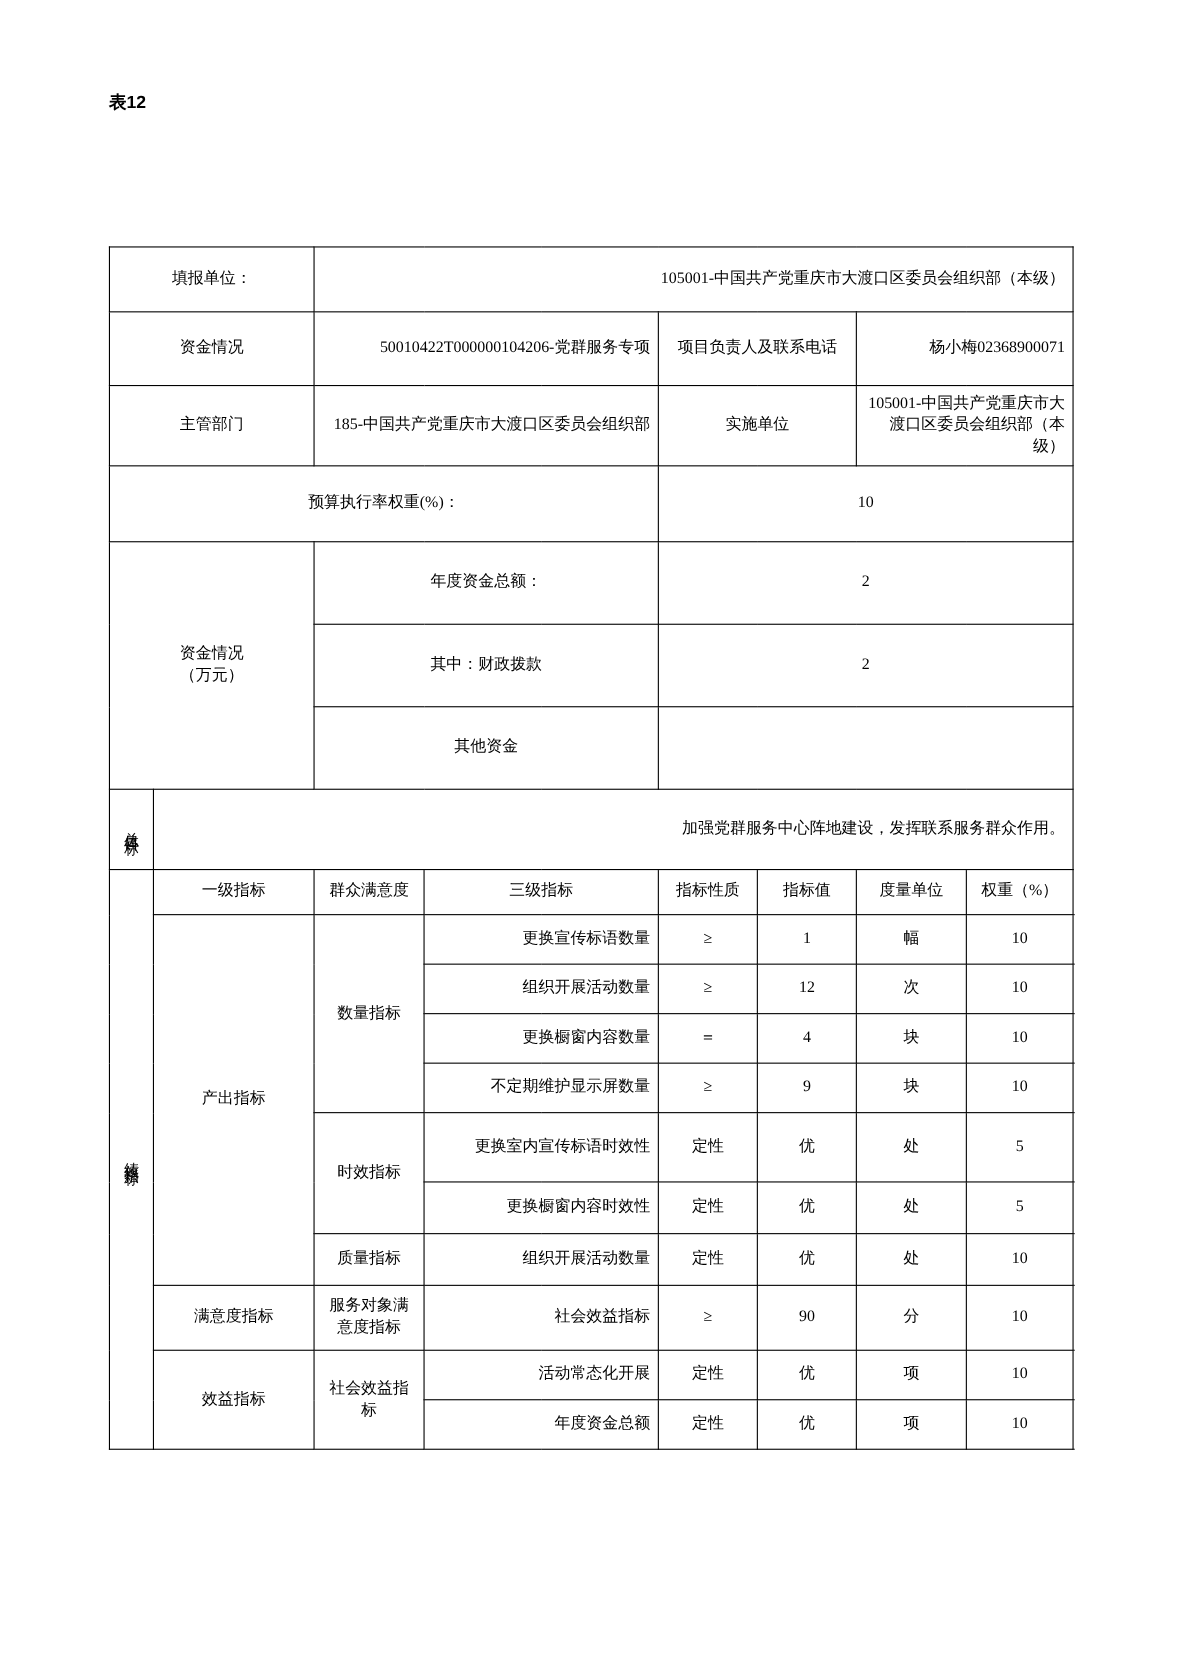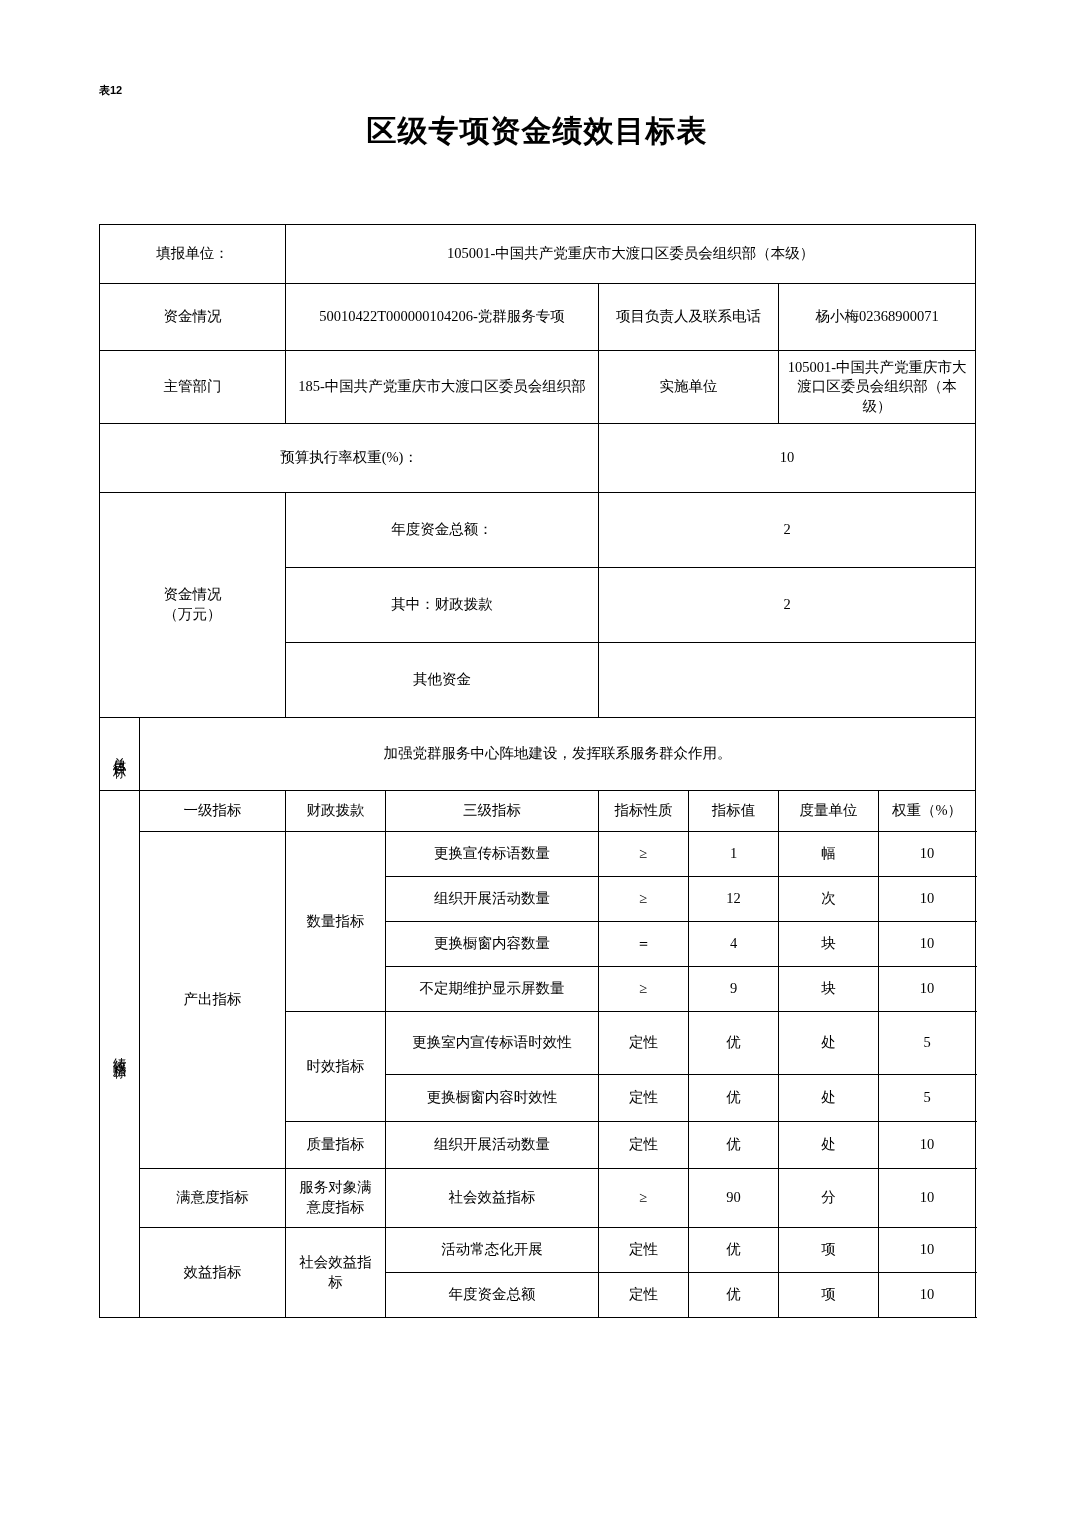--- a/index.html
+++ b/index.html
@@ -18,21 +18,21 @@
     position: relative;
     width: 1074px;
     height: 1520px;
     box-sizing: border-box;
   }
   .sheet-label {
     position: absolute;
     left: 99px;
     top: 83px;
     font-family: "Liberation Sans", sans-serif;
-    font-size: 11px;
+    font-size: 16px;
     font-weight: bold;
     letter-spacing: 0px;
   }
   .titles {
     position: absolute;
     left: 99px;
     top: 110px;
     width: 876px;
     text-align: center;
   }
@@ -53,21 +53,21 @@
   }
   table.main td {
     border: 1px solid #000000;
     font-size: 14.5px;
     line-height: 1.35;
     padding: 5px 7px;
     vertical-align: middle;
     word-break: break-all;
   }
   .c-center { text-align: center; }
-  .c-left { text-align: center; margin-top: 17px; }
+  .c-left { text-align: right; margin-top: 17px; }
   .vert {
     writing-mode: vertical-rl;
     text-orientation: upright;
     letter-spacing: 3px;
     margin: 0 auto;
     display: inline-block;
     line-height: 1.15;
   }
   .small { font-size: 13.5px; }
   .pad-left-lg { padding-left: 12px; }
@@ -77,21 +77,20 @@
   }
 </style>
 </head>
 <body>
 
 <div class="page">
 
   <div class="sheet-label">表12</div>
 
   <div class="titles">
-    <div class="title-line">区级专项资金绩效目标表</div>
   </div>
 
   <table class="main">
     <colgroup>
       <col style="width:40px">
       <col style="width:50px">
       <col style="width:96px">
       <col style="width:100px">
       <col style="width:106px">
       <col style="width:107px">
@@ -148,21 +147,21 @@
         <span class="vert small">总体目标</span>
       </td>
       <td colspan="9" class="c-left pad-left-lg">加强党群服务中心阵地建设，发挥联系服务群众作用。</td>
     </tr>
 
     <tr>
       <td rowspan="12" class="c-center">
         <span class="vert small">绩效指标</span>
       </td>
       <td colspan="2" class="c-center small" style="height:30px">一级指标</td>
-      <td class="c-center small">财政拨款</td>
+      <td class="c-center small">群众满意度</td>
       <td colspan="2" class="c-center small">三级指标</td>
       <td class="c-center small">指标性质</td>
       <td class="c-center small">指标值</td>
       <td class="c-center small">度量单位</td>
       <td colspan="2" class="c-center small">权重（%）</td>
     </tr>
 
     <tr>
       <td colspan="2" rowspan="7" class="c-center">产出指标</td>
       <td rowspan="4" class="c-center">数量指标</td>

